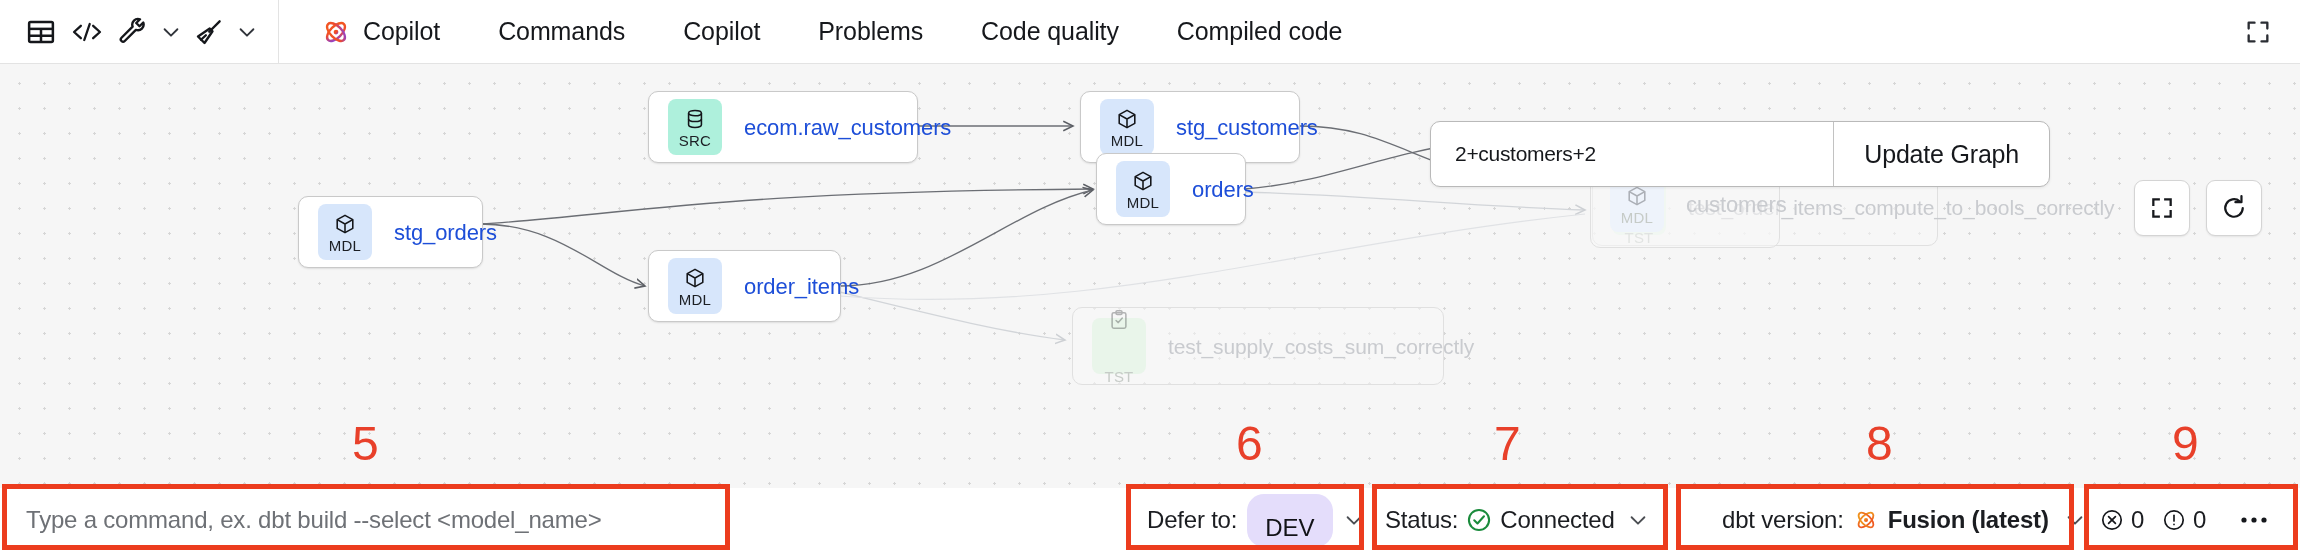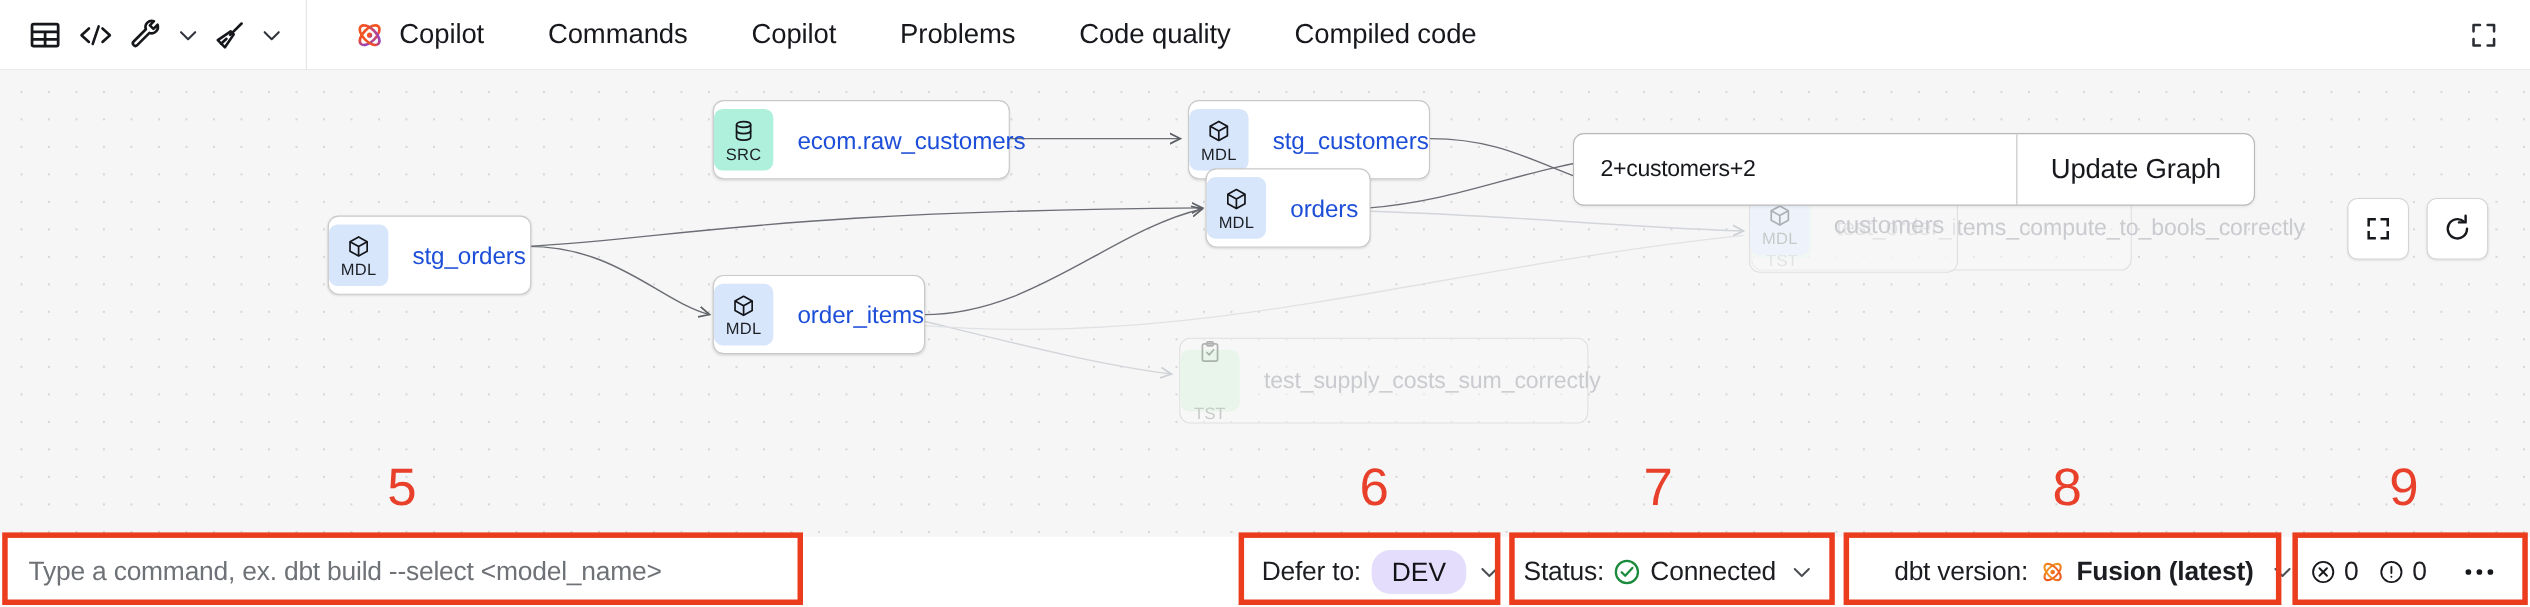--- a/index.html
+++ b/index.html
@@ -59,21 +59,21 @@
   .edges { position: absolute; inset: 0; width: 2300px; height: 424px; pointer-events: none; }
 
   
   .node {
     position: absolute; background: #ffffff;
     border: 1px solid #c9c9c9; border-radius: 10px;
     box-shadow: 0 1px 2px rgba(0,0,0,0.10);
     display: flex; align-items: center; cursor: pointer;
   }
   .node .badge {
-    width: 54px; height: 56px; border-radius: 8px; 
+    width: 54px; height: 56px; border-radius: 8px; margin-left: 19px;
     display: flex; flex-direction: column; align-items: center; justify-content: center;
     flex: none;
   }
   .badge-mdl { background: #d7e6fb; }
   .badge-src { background: #aef0dc; }
   .badge-tst { background: #ddf3e0; gap: 36px; }
   .badge .glyph { height: 24px; display: flex; align-items: center; }
   .badge .btext { font-size: 15px; color: #1c1f24; line-height: 15px; margin-top: 2px; letter-spacing: .2px; }
   .node .nlabel {
     font-size: 22px; color: #1d4ed8; margin-left: 22px; margin-right: 18px;
@@ -137,21 +137,21 @@
   }
   .cmd-input::placeholder { color: #6e7176; }
 
   .sb-item {
     position: absolute; display: flex; align-items: center; gap: 10px;
     font-size: 24px; color: #1b1d21; cursor: pointer; white-space: nowrap;
     letter-spacing: -0.2px; height: 44px;
   }
   .pill-dev {
     background: #e4ddfb; color: #121317; border-radius: 17px;
-    padding: 7px 18px 5px; font-size: 24px; letter-spacing: 0px;
+    padding: 20px 18px 5px; font-size: 24px; letter-spacing: 0px;
   }
   .chev { display:flex; align-items:center; color:#4a4d52; }
   .sb-count { font-size: 24px; color: #1b1d21; }
   .ellipsis-btn {
     position: absolute; display:flex; align-items:center; justify-content:center;
     width: 44px; height: 40px; cursor: pointer; color: #1b1d21;
     font-size: 30px; line-height: 16px; letter-spacing: 2px;
   }
 </style>
 </head>

